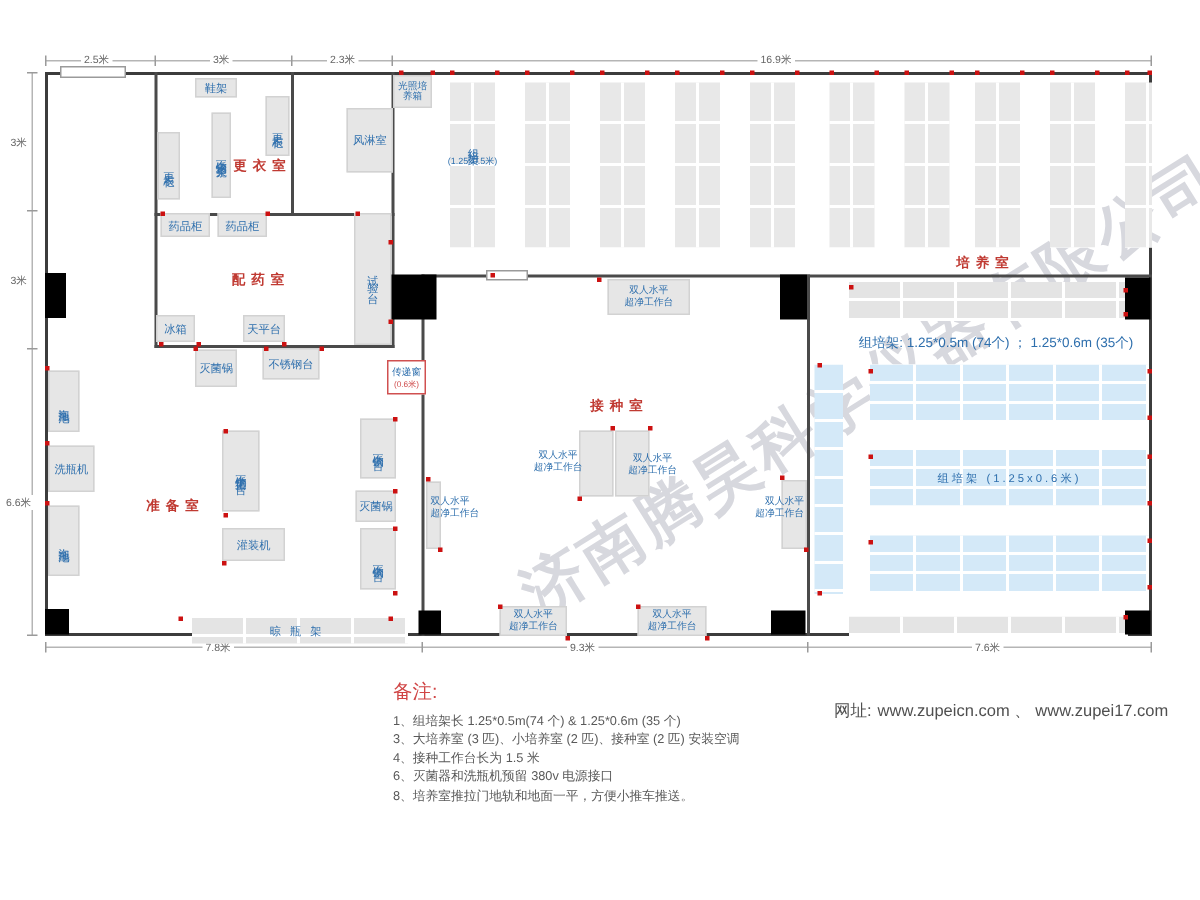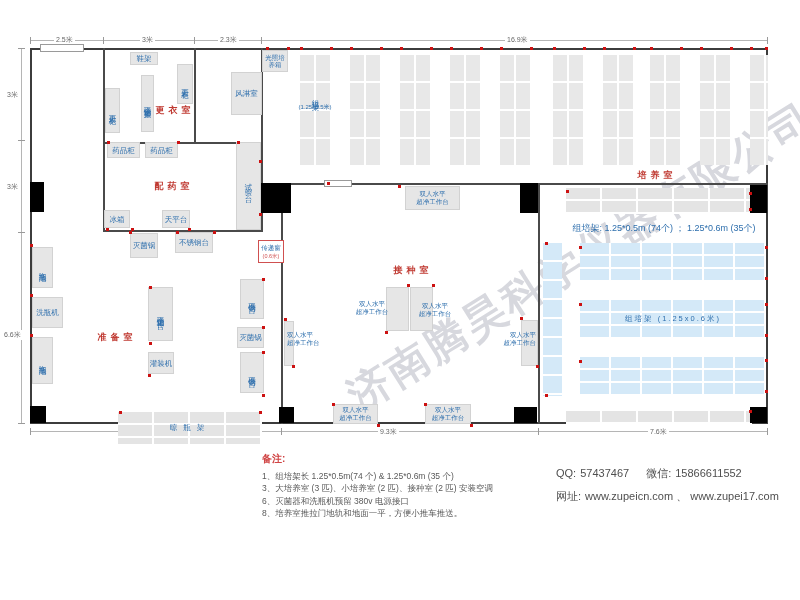--- a/index.html
+++ b/index.html
@@ -65,21 +65,21 @@
       repeating-linear-gradient(to bottom,transparent 0 17px,#fff 17px 19px);}
   .blue-note{position:absolute;color:#2e6fad;font-size:9px;text-align:center;z-index:6;white-space:nowrap;}
   
   .pass-window{position:absolute;background:#fff;border:1px solid #d05050;box-sizing:border-box;
     z-index:6;display:flex;flex-direction:column;align-items:center;justify-content:center;}
   .pass-window .pw-name{color:#2e6fad;font-size:6.5px;white-space:nowrap;}
   .pass-window .pw-size{color:#d05050;font-size:5.5px;white-space:nowrap;}
   .dot{position:absolute;width:3px;height:3px;background:#cc1111;z-index:7;}
   
   .notes{position:absolute;left:262px;top:452px;width:285px;z-index:6;}
-  .notes-title{color:#d04545;font-weight:bold;font-size:10px;margin-bottom:4px;}
+  .notes-title{color:#d04545;font-weight:normal;font-size:13px;margin-bottom:4px;}
   .note-item{color:#595959;font-size:8.5px;line-height:12.4px;white-space:nowrap;}
   
   .company{position:absolute;left:556px;top:458px;width:235px;z-index:6;}
   .co-head{display:flex;align-items:center;}
   .co-logo{width:38px;height:38px;flex:0 0 38px;}
   .co-name{font-size:15px;font-weight:bold;color:#3d3d3d;letter-spacing:1px;margin-left:6px;white-space:nowrap;}
   .co-line{font-size:11px;color:#4f4f4f;margin-top:8px;white-space:nowrap;}
   .co-line .lbl{margin-right:4px;}
   .co-line .gap{margin-left:14px;}
 </style>
@@ -148,25 +148,25 @@
   <div class="eq" style="left:104px;top:210px;width:26px;height:18px">冰箱</div>
   <div class="eq" style="left:162px;top:210px;width:28px;height:18px">天平台</div>
   <div class="eq v tall" style="left:236px;top:142px;width:25px;height:88px">试验台</div>
 
   <div class="eq v" style="left:32px;top:247px;width:21px;height:41px">泡瓶池</div>
   <div class="eq" style="left:32px;top:297px;width:31px;height:31px">洗瓶机</div>
   <div class="eq v" style="left:32px;top:337px;width:21px;height:47px">泡瓶池</div>
   <div class="eq" style="left:130px;top:233px;width:28px;height:25px">灭菌锅</div>
   <div class="eq" style="left:175px;top:232px;width:38px;height:21px">不锈钢台</div>
   <div class="eq v" style="left:148px;top:287px;width:25px;height:54px">不锈钢工作台</div>
-  <div class="eq" style="left:148px;top:352px;width:26px;height:22px">灌装机</div>
+  <div class="eq" style="left:148px;top:352px;width:42px;height:22px">灌装机</div>
   <div class="eq v" style="left:240px;top:279px;width:24px;height:40px">不锈钢台</div>
   <div class="eq" style="left:237px;top:327px;width:27px;height:21px">灭菌锅</div>
   <div class="eq v" style="left:240px;top:352px;width:24px;height:41px">不锈钢台</div>
-  <div class="rack-gray" style="left:118px;top:412px;width:144px;height:32px">
+  <div class="rack-gray" style="left:128px;top:412px;width:144px;height:17px">
       <span>晾瓶架</span>
     </div>
 
   <div class="pass-window" style="left:258px;top:240px;width:26px;height:23px">
     <span class="pw-name">传递窗</span>
     <span class="pw-size">(0.6米)</span>
   </div>
 
   <div class="eq bench" style="left:405px;top:186px;width:55px;height:24px">
     <span>双人水平</span>
@@ -223,29 +223,26 @@
       <span>组培架 (1.25x0.6米)</span>
     </div>
   <div class="rack-blue" style="left:580px;top:357px;width:186px;height:37px"></div>
   <div class="rack-blue vert" style="left:543px;top:243px;width:19px;height:153px"></div>
   <div class="rack-gray" style="left:566px;top:411px;width:186px;height:13px"></div>
 
   <div class="notes">
     <div class="notes-title">备注:</div>
     <div class="note-item">1、组培架长 1.25*0.5m(74 个) &amp; 1.25*0.6m (35 个)</div>
     <div class="note-item">3、大培养室 (3 匹)、小培养室 (2 匹)、接种室 (2 匹) 安装空调</div>
+    <div class="note-item">4、接种工作台长为 1.5 米</div>
     <div class="note-item">6、灭菌器和洗瓶机预留 380v 电源接口</div>
     <div class="note-item">8、培养室推拉门地轨和地面一平，方便小推车推送。</div>
   </div>
 
   <div class="company">
-    <div class="co-line">
-      <span class="lbl">QQ:</span><span>57437467</span>
-      <span class="lbl gap">微信:</span><span>15866611552</span>
-    </div>
     <div class="co-line">
       <span class="lbl">网址:</span><span>www.zupeicn.com 、 www.zupei17.com</span>
     </div>
   </div>
 
 <div class="dot" style="left: 300px; top: 47px;"></div>
     <div class="dot" style="left: 330px; top: 47px;"></div>
     <div class="dot" style="left: 350px; top: 47px;"></div>
     <div class="dot" style="left: 380px; top: 47px;"></div>
     <div class="dot" style="left: 400px; top: 47px;"></div>

